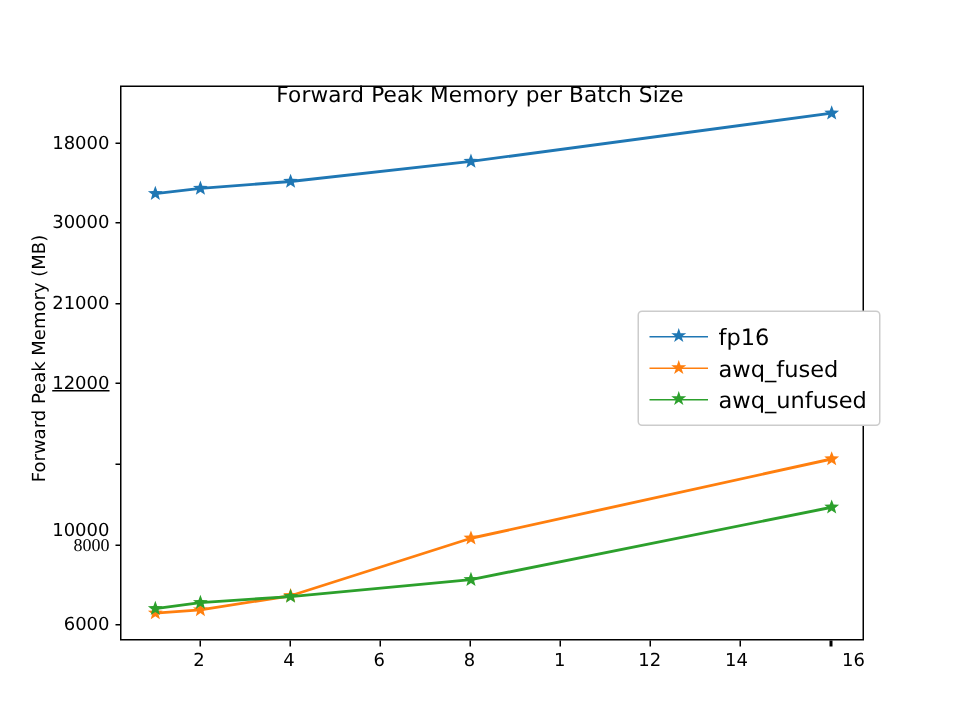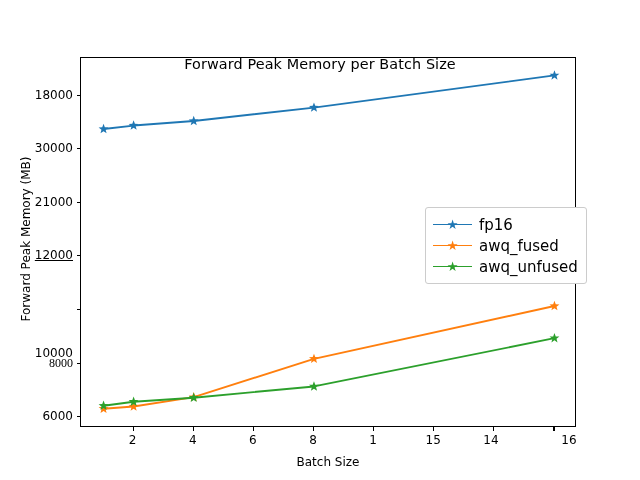--- a/index.html
+++ b/index.html
@@ -196,26 +196,25 @@
         </g>
       </svg>
   </div>
 
   <div id="xtick-labels">
       <div class="xtick-label" style="left: 132.606px;">2</div>
       <div class="xtick-label" style="left: 192.727px;">4</div>
       <div class="xtick-label" style="left: 252.848px;">6</div>
       <div class="xtick-label" style="left: 312.97px;">8</div>
       <div class="xtick-label" style="left: 373.091px;">1</div>
-      <div class="xtick-label" style="left: 433.212px;">15</div>
+      <div class="xtick-label" style="left: 433.212px;">12</div>
       <div class="xtick-label" style="left: 491px;">14</div>
       <div class="xtick-label" style="left: 569px;">16</div>
     </div>
 
-  <div id="xaxis-label">Batch Size</div>
 
   <div id="legend">
       <div class="legend-row">
         <span class="legend-swatch">
           <span class="lline" style="background: rgb(31, 119, 180);"></span>
           <span class="lstar" style="color: rgb(31, 119, 180);">★</span>
         </span>
         <span class="legend-text">fp16</span>
       </div>
       <div class="legend-row">

